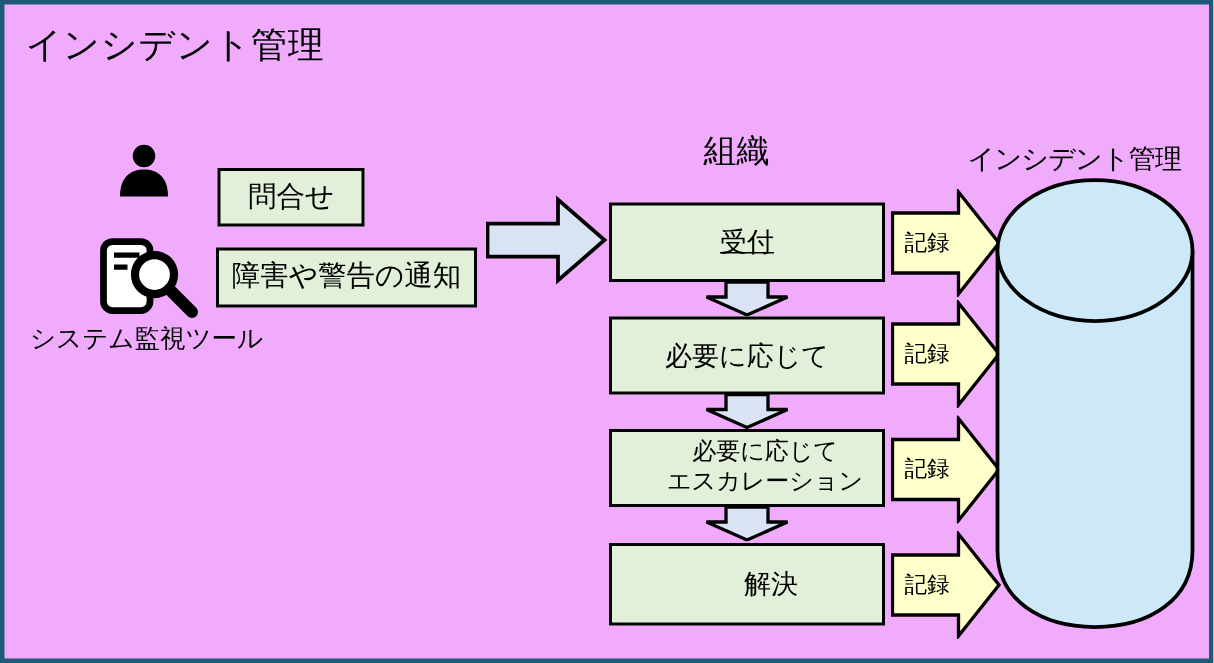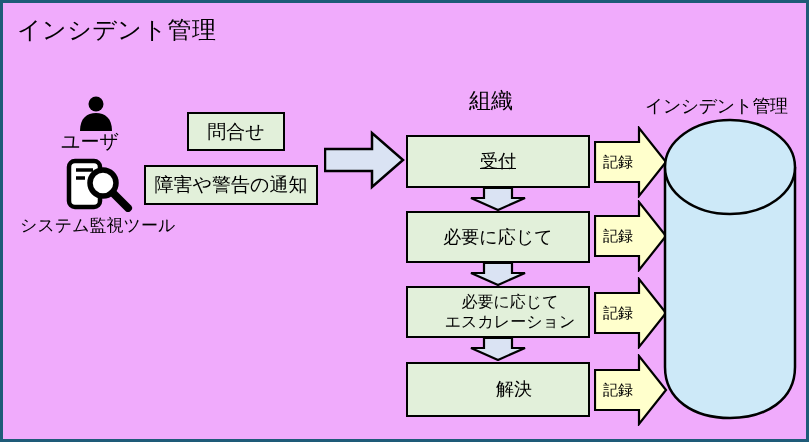--- a/index.html
+++ b/index.html
@@ -31,21 +31,21 @@
     border: 2px solid #000;
     box-sizing: border-box;
     display: flex;
     align-items: center;
     justify-content: center;
     text-align: center;
     white-space: pre-line;
     line-height: 1.25;
   }
 
-  #msg-inquiry   { left: 142px; top: 109px; width: 98px;  height: 39px; font-size: 19px; margin-left: 42px; }
+  #msg-inquiry   { left: 142px; top: 109px; width: 98px;  height: 39px; font-size: 19px; }
   #msg-alert     { left: 141px; top: 162px; width: 174px; height: 40px; font-size: 19px; }
 
   #step-0 { left: 403px; top: 132px; width: 184px; height: 53px; font-size: 18px; text-decoration: underline; }
   #step-1 { left: 403px; top: 208px; width: 184px; height: 52px; font-size: 18px; }
   #step-2 { left: 403px; top: 283px; width: 184px; height: 52px; font-size: 16px; padding-left: 24px; }
   #step-3 { left: 403px; top: 359px; width: 184px; height: 55px; font-size: 18px; padding-left: 32px; }
 
   #user-label    { left: 58px;  top: 126px; font-size: 19px; }
   #monitor-label { left: 17px;  top: 211px; font-size: 17px; }
   #org-label     { left: 466px; top: 83px;  font-size: 22px; }
@@ -80,21 +80,20 @@
 <body>
 
 <div class="canvas">
 
   <div class="title">インシデント管理</div>
 
   <svg id="user-icon" class="icon-abs" width="38" height="36" viewBox="0 0 38 36">
     <circle cx="19" cy="8" r="7.5" fill="#000"></circle>
     <path d="M3,35 C3,22 10,17 19,17 C28,17 35,22 35,35 Z" fill="#000"></path>
   </svg>
-  <div id="user-label" class="label">ユーザ</div>
 
   <div id="msg-inquiry" class="green-box">問合せ</div>
 
   <svg id="monitor-icon" class="icon-abs" width="72" height="54" viewBox="0 0 72 54">
     <rect x="4" y="3" width="31" height="46" rx="6" fill="#fff" stroke="#000" stroke-width="4.5"></rect>
     <line x1="11" y1="12" x2="28" y2="12" stroke="#000" stroke-width="3.5"></line>
     <line x1="11" y1="20" x2="20" y2="20" stroke="#000" stroke-width="3.5"></line>
     <circle cx="38" cy="25" r="13" fill="#fff" stroke="#000" stroke-width="5.5"></circle>
     <line x1="48" y1="35" x2="63" y2="50" stroke="#000" stroke-width="8" stroke-linecap="round"></line>
   </svg>

